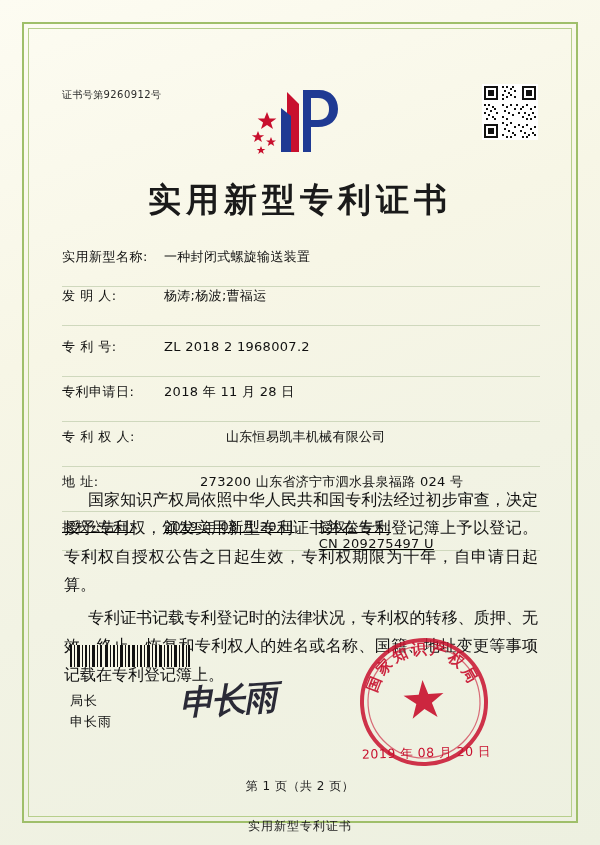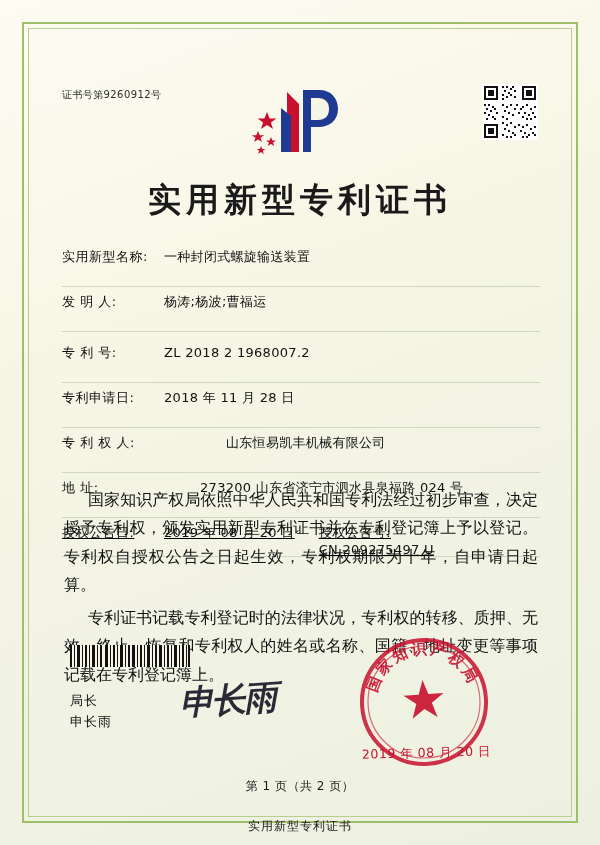--- a/index.html
+++ b/index.html
@@ -371,21 +371,21 @@
 
   <div class="fields">
 
     <div class="field-row">
       <div class="field-label">实用新型名称:</div>
       <div class="field-sep"></div>
       <div class="field-value">一种封闭式螺旋输送装置</div>
     </div>
     <div class="divider"></div>
 
-    <div class="field-row" style="margin-top:6px;">
+    <div class="field-row" style="margin-top:0;">
       <div class="field-label spread">发 明 人:</div>
       <div class="field-sep"></div>
       <div class="field-value">杨涛;杨波;曹福运</div>
     </div>
     <div class="divider"></div>
 
     <div class="field-row" style="margin-top:12px;">
       <div class="field-label spread">专 利 号:</div>
       <div class="field-sep"></div>
       <div class="field-value">ZL 2018 2 1968007.2</div>

